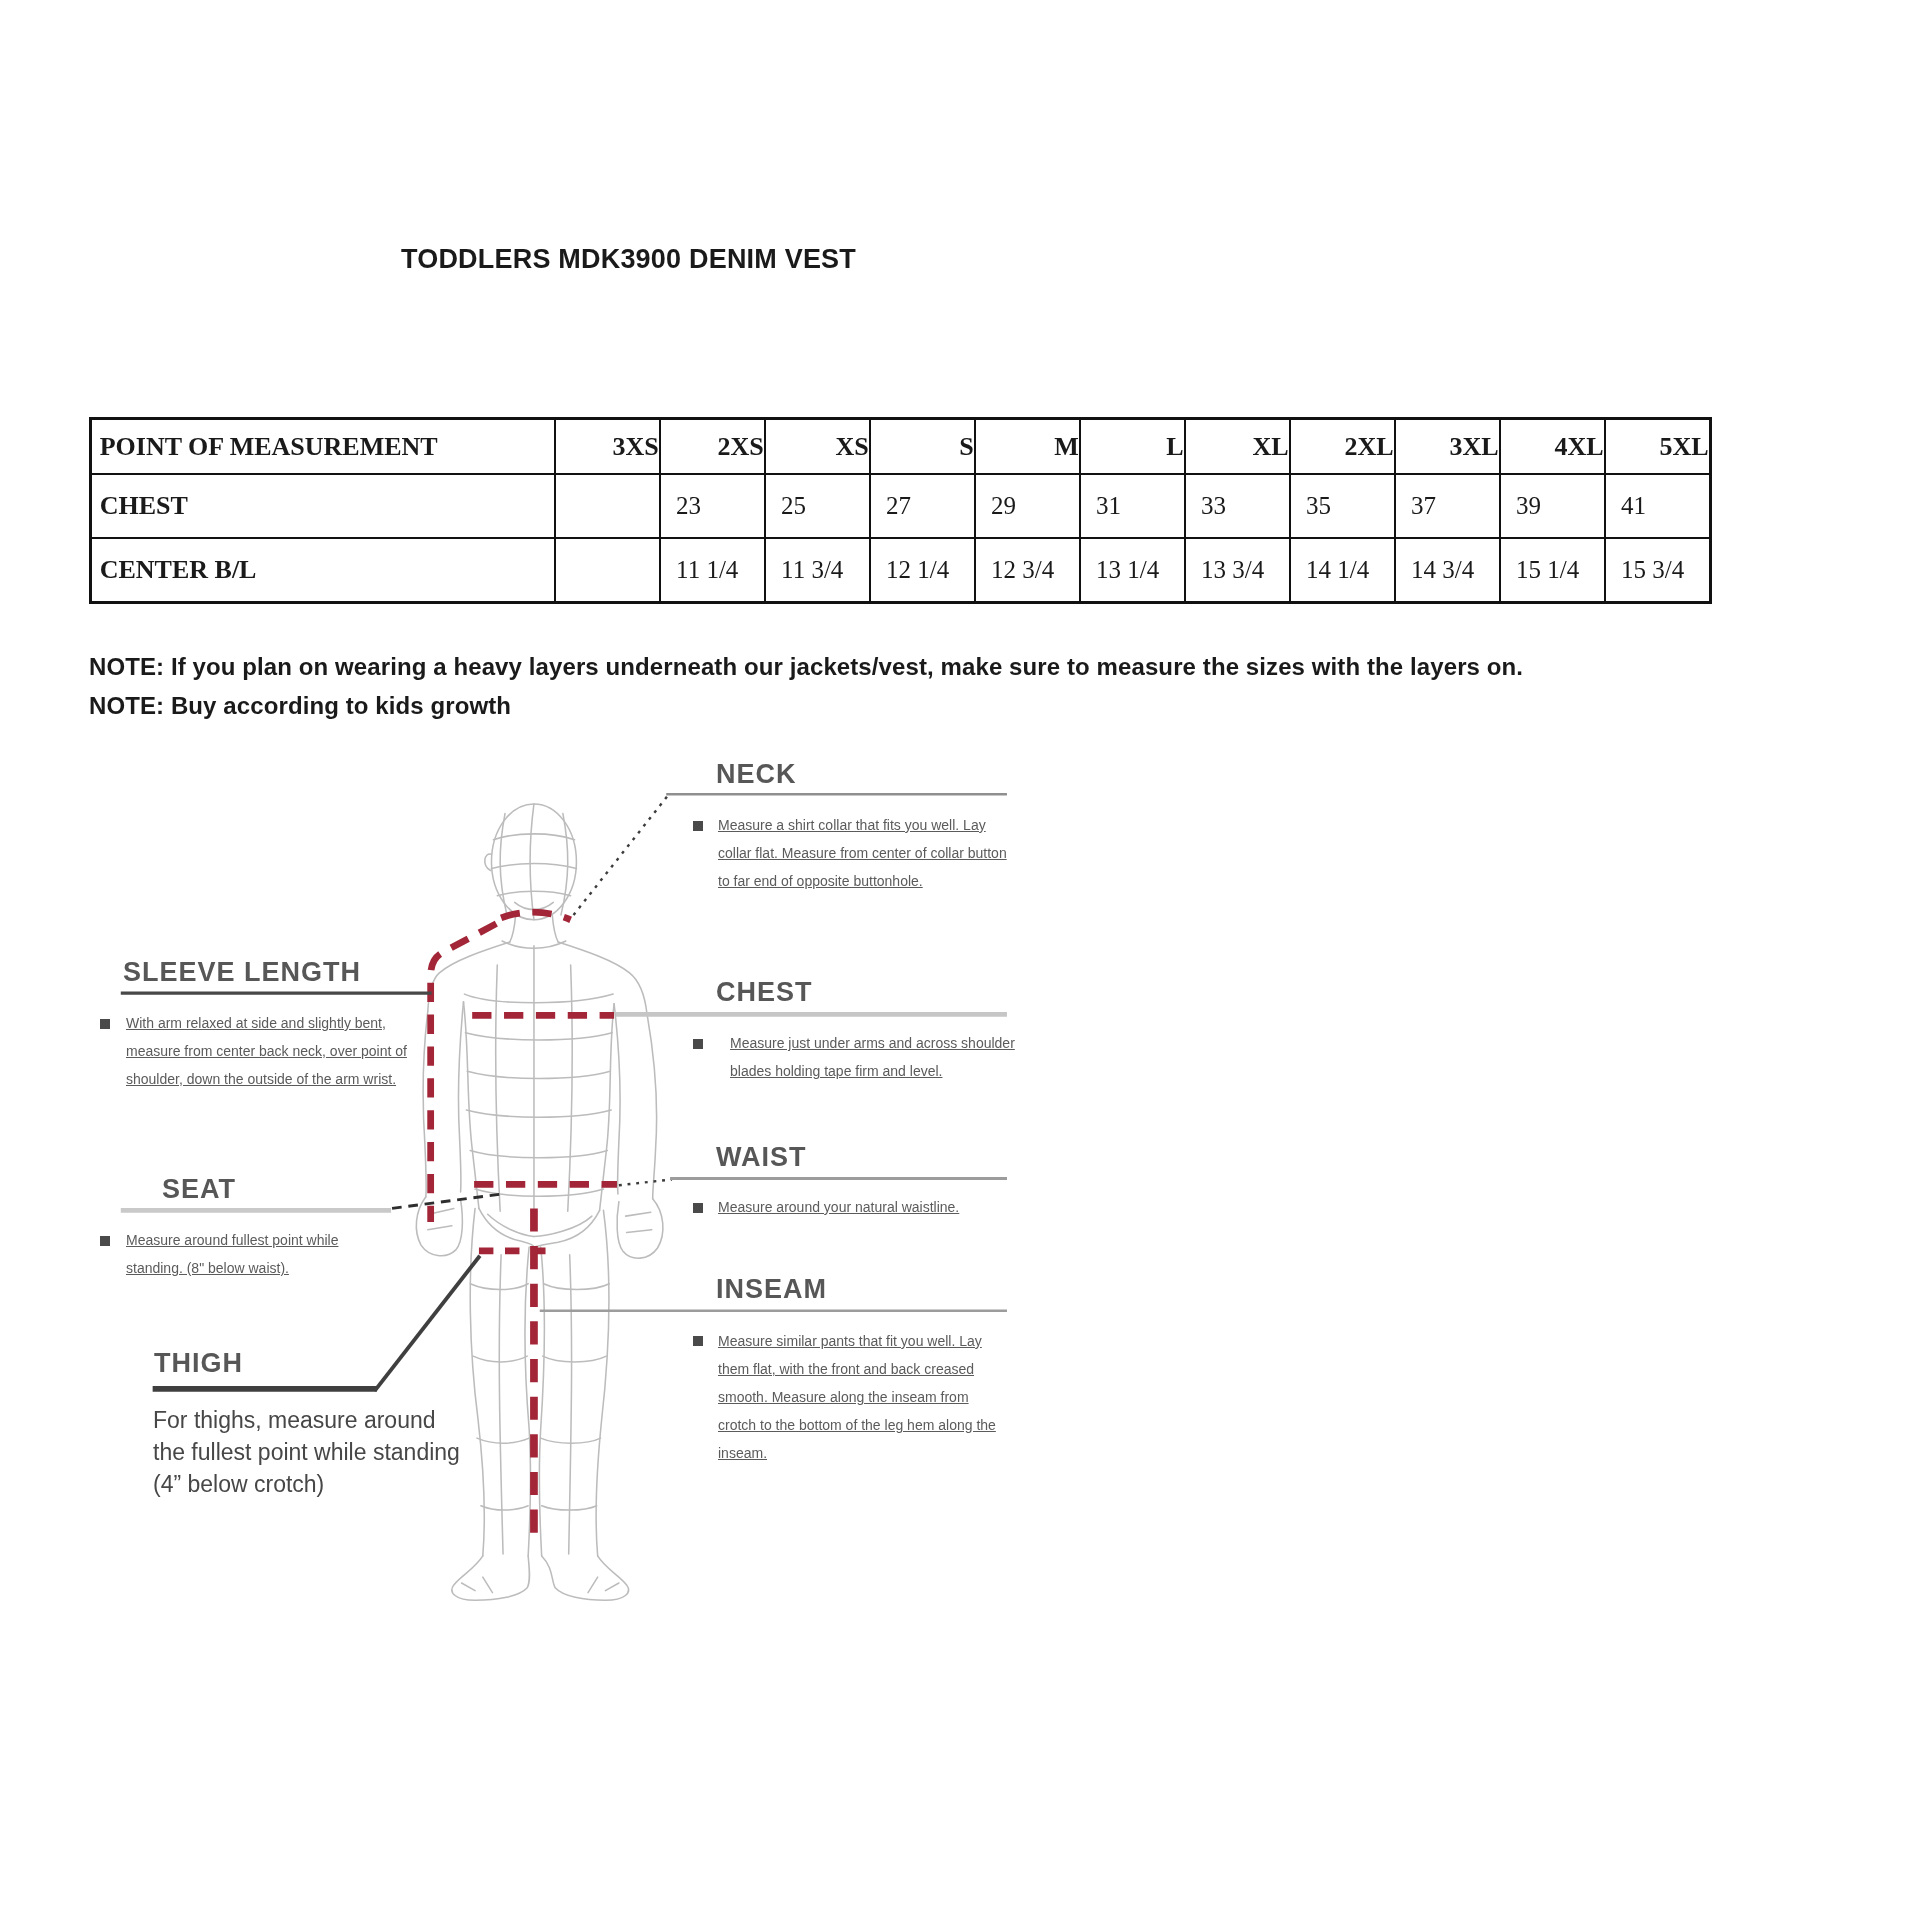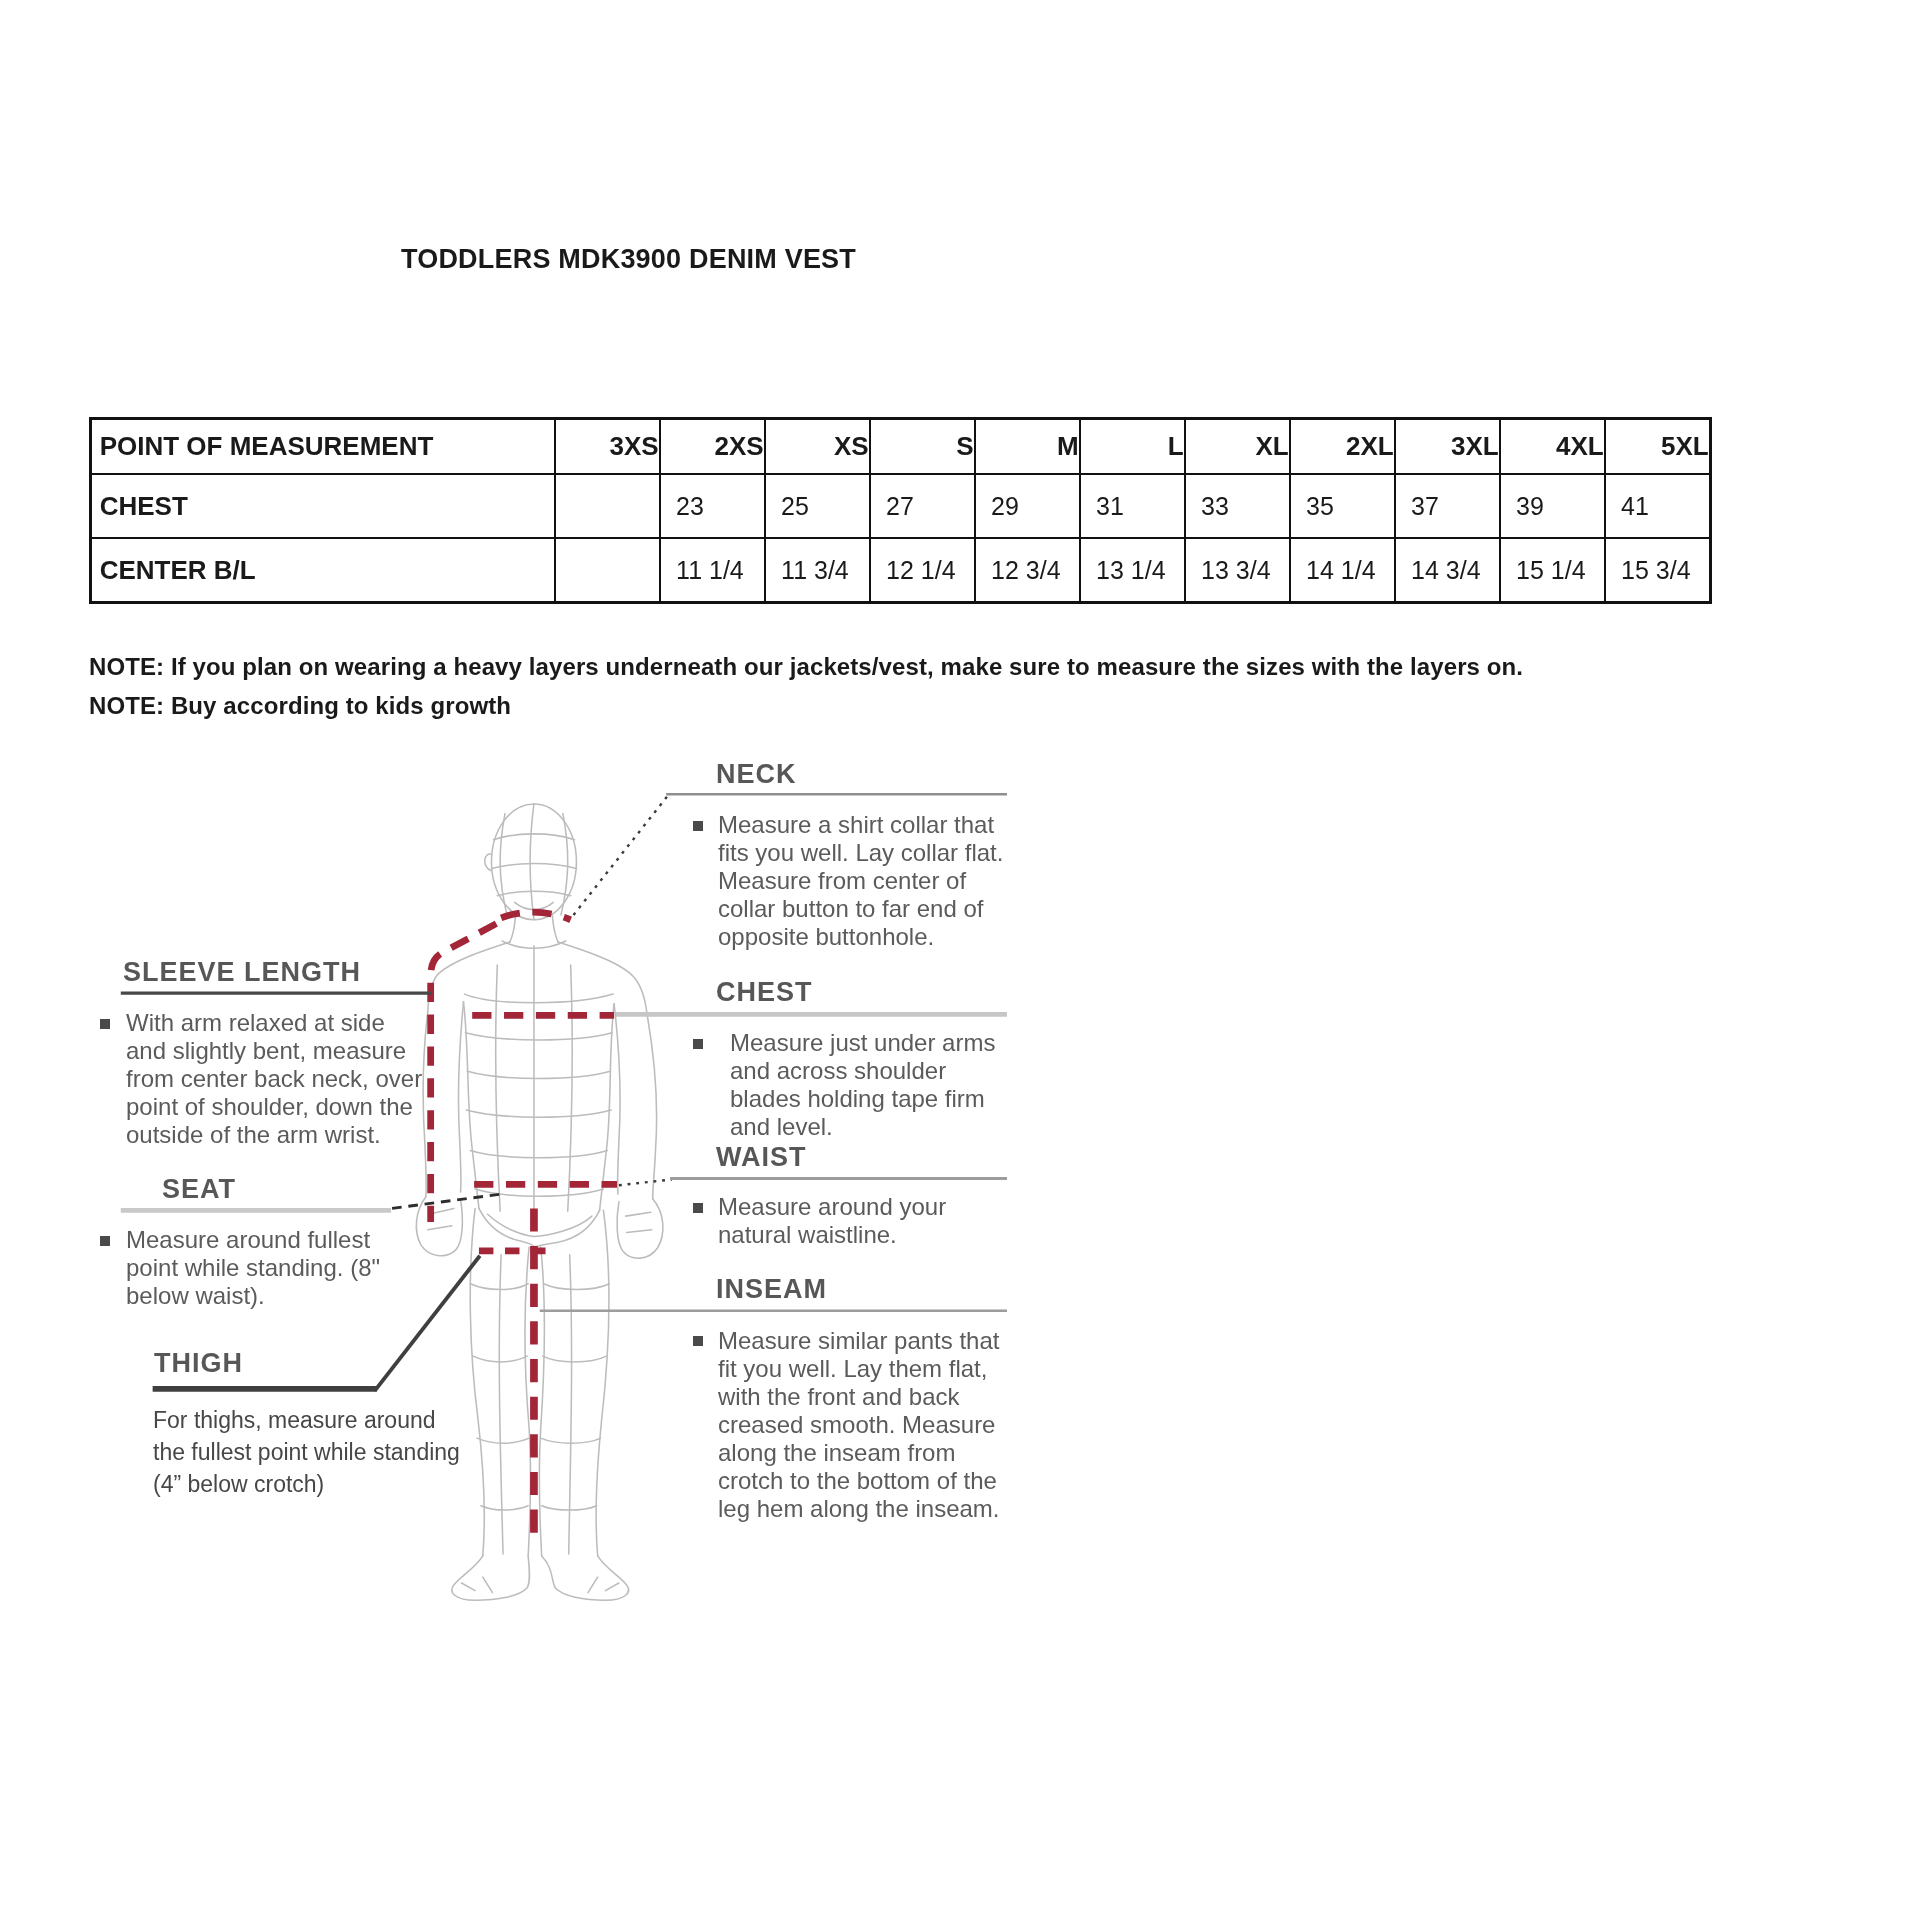--- a/index.html
+++ b/index.html
@@ -4,37 +4,37 @@
 <style>
   html,body{margin:0;padding:0;background:#ffffff;}
   body{width:1931px;height:1931px;position:relative;overflow:hidden;
        font-family:"Liberation Sans", sans-serif;color:#1a1a1a;}
   .abs{position:absolute;}
 
   
   .doc-title{left:401px;top:244px;font-size:27px;font-weight:bold;letter-spacing:0.2px;}
 
   
-  .size-table{left:89px;top:417px;border-collapse:collapse;table-layout:fixed;}
+  .size-table{left:89px;top:417px;border-collapse:collapse;table-layout:fixed;font-family:Liberation Serif, serif;}
   .size-table td,.size-table th{border:2.9px solid #111;background:#fff;
        font-size:25px;vertical-align:middle;height:62px;padding:0;}
   .size-table{border:3.9px solid #111;}
   .size-table th{font-weight:bold;font-size:26px;text-align:right;height:53px;}
   .size-table th.pom{text-align:left;padding-left:7.7px;}
   .size-table td.rowlabel{font-weight:bold;text-align:left;padding-left:7.7px;font-size:26px;}
   .size-table td.val{text-align:left;padding-left:15.4px;}
   .col-pom{width:454px;}
   .col-size{width:103px;}
 
   
   .note{left:89px;font-size:24px;font-weight:bold;letter-spacing:0.1px;}
 
   
   .guide-head{font-size:27px;font-weight:bold;color:#575757;letter-spacing:1px;}
-  .guide-desc{font-size:24px;line-height:28px;color:#5b5b5b;}
+  .guide-desc{font-size:14px;line-height:28px;color:#5b5b5b;text-decoration:underline;}
   .bullet{width:9.7px;height:9.7px;background:#4a4a4a;}
   .thigh-desc{font-size:23px;line-height:32px;color:#474747;}
 </style>
 </head>
 <body>
 
 <div class="abs doc-title">TODDLERS MDK3900 DENIM VEST</div>
 
 <table class="abs size-table">
   <tbody>

